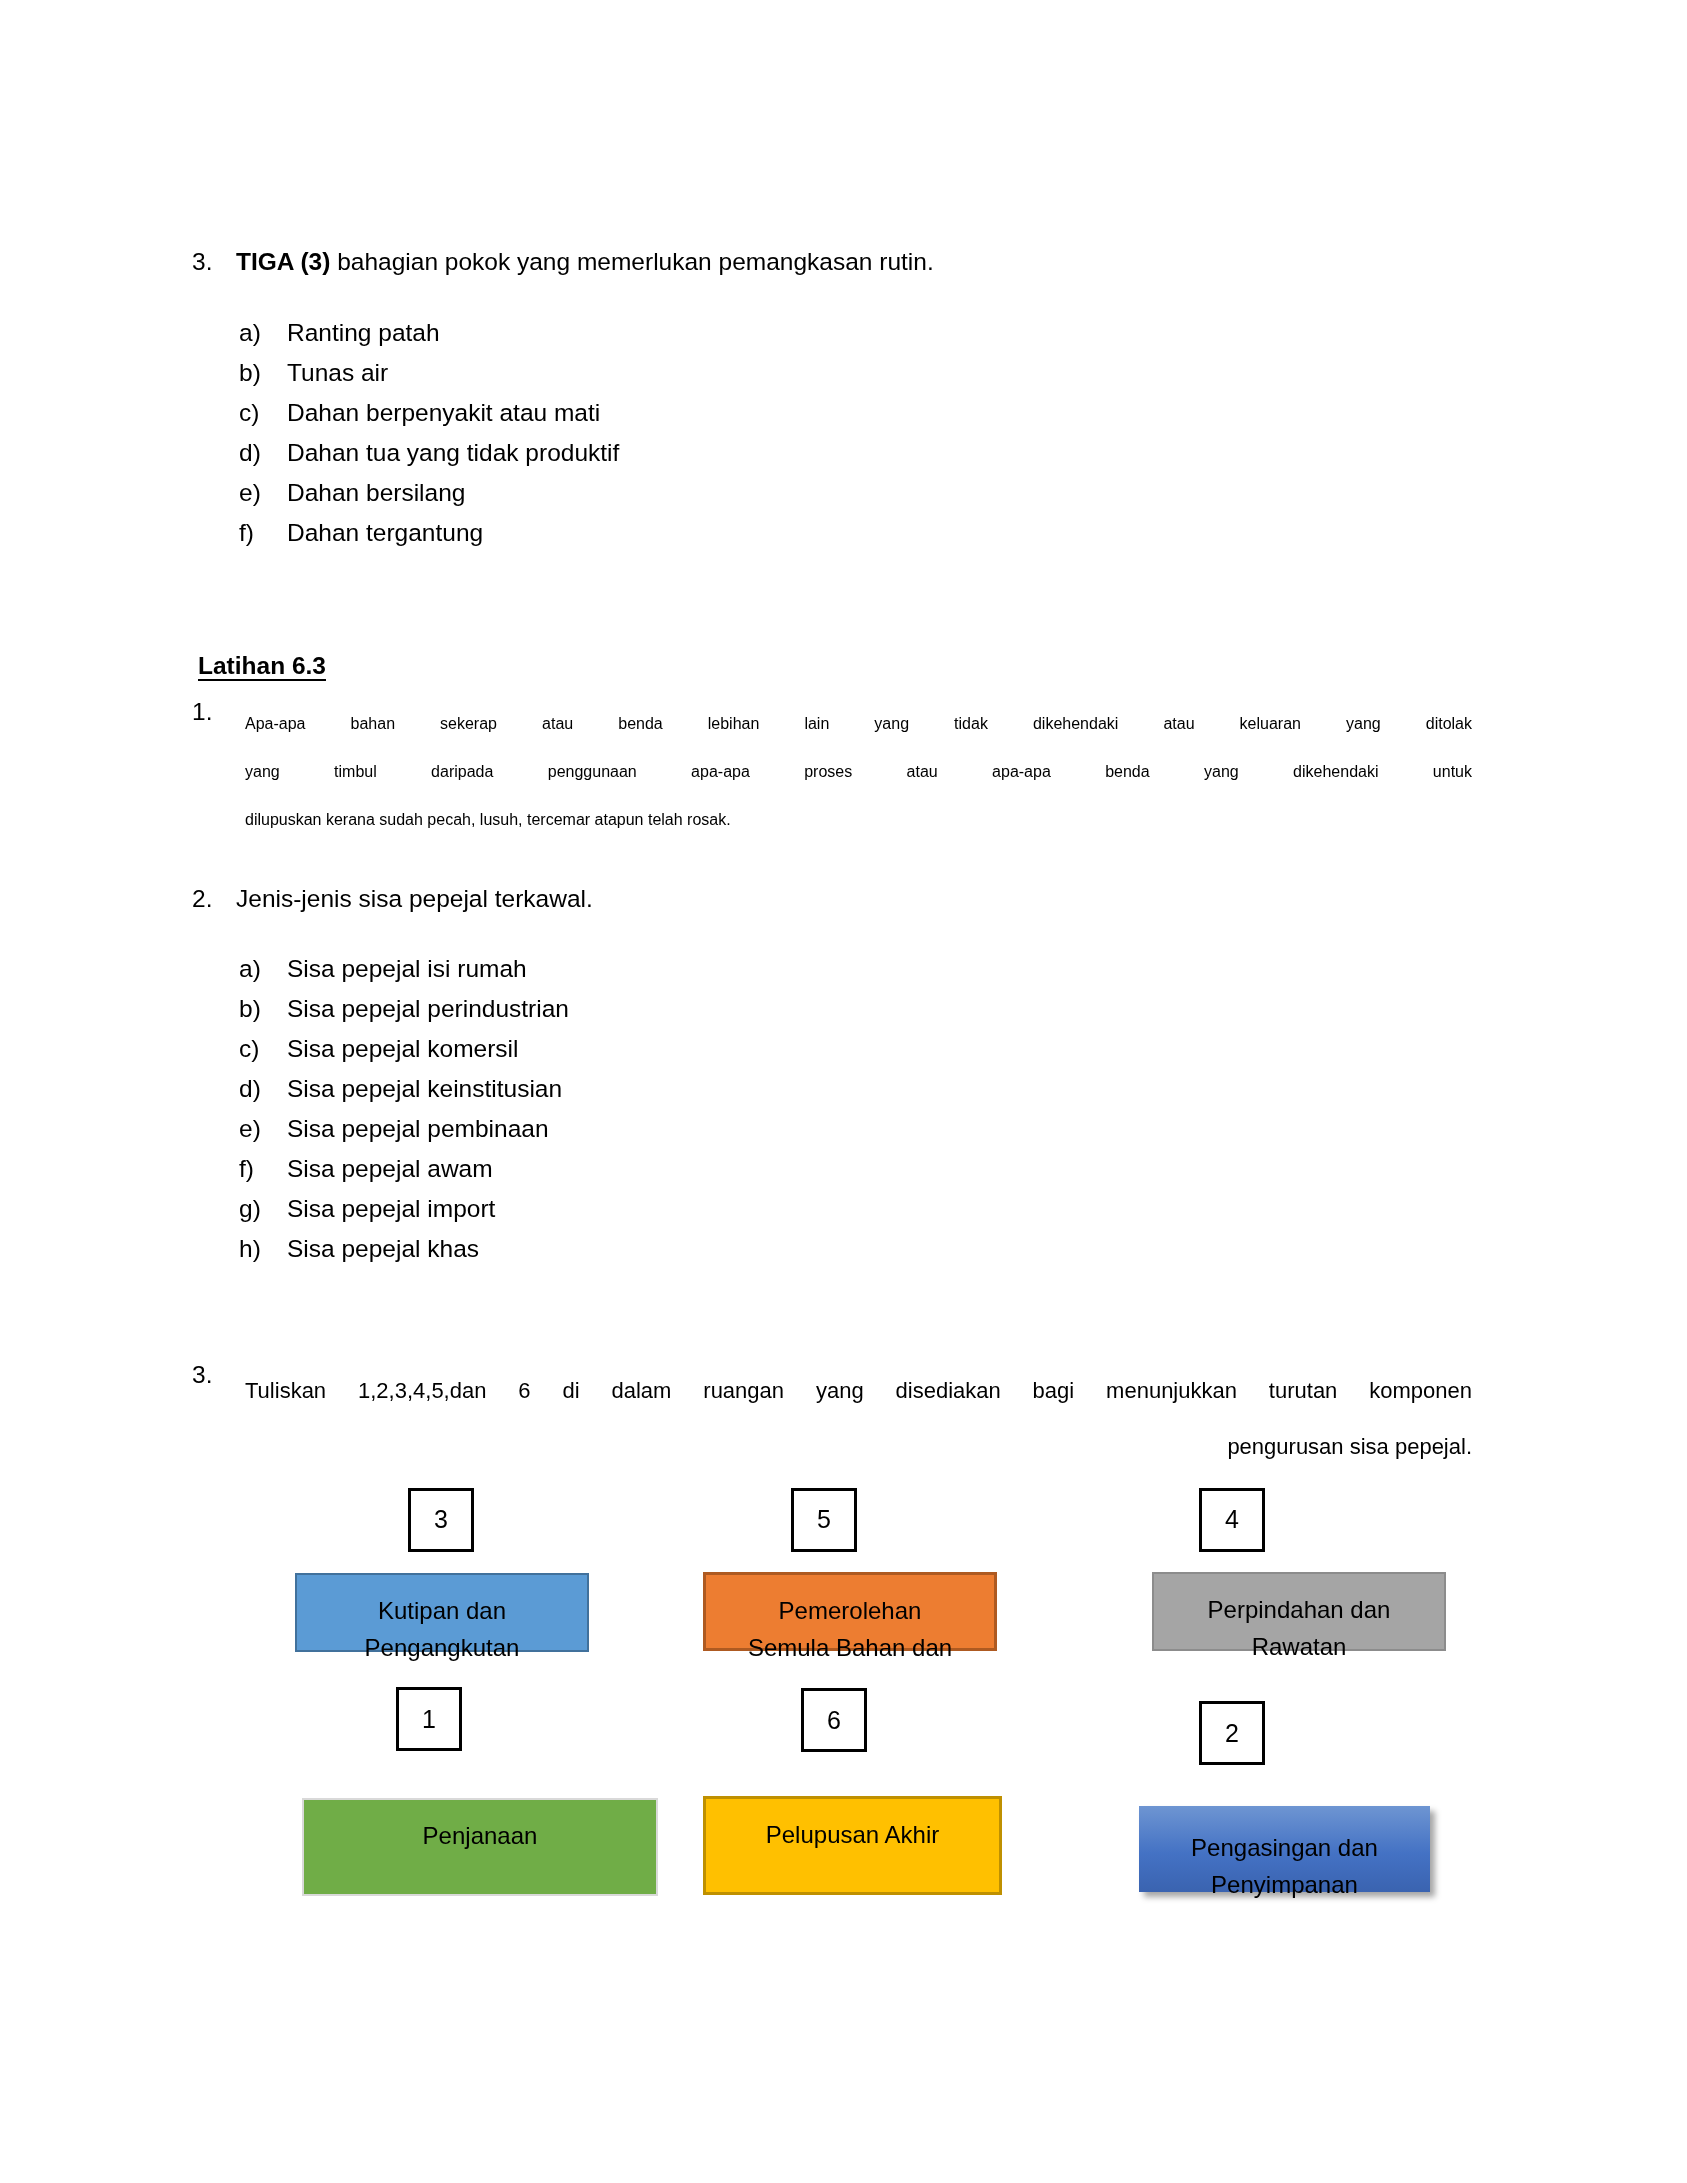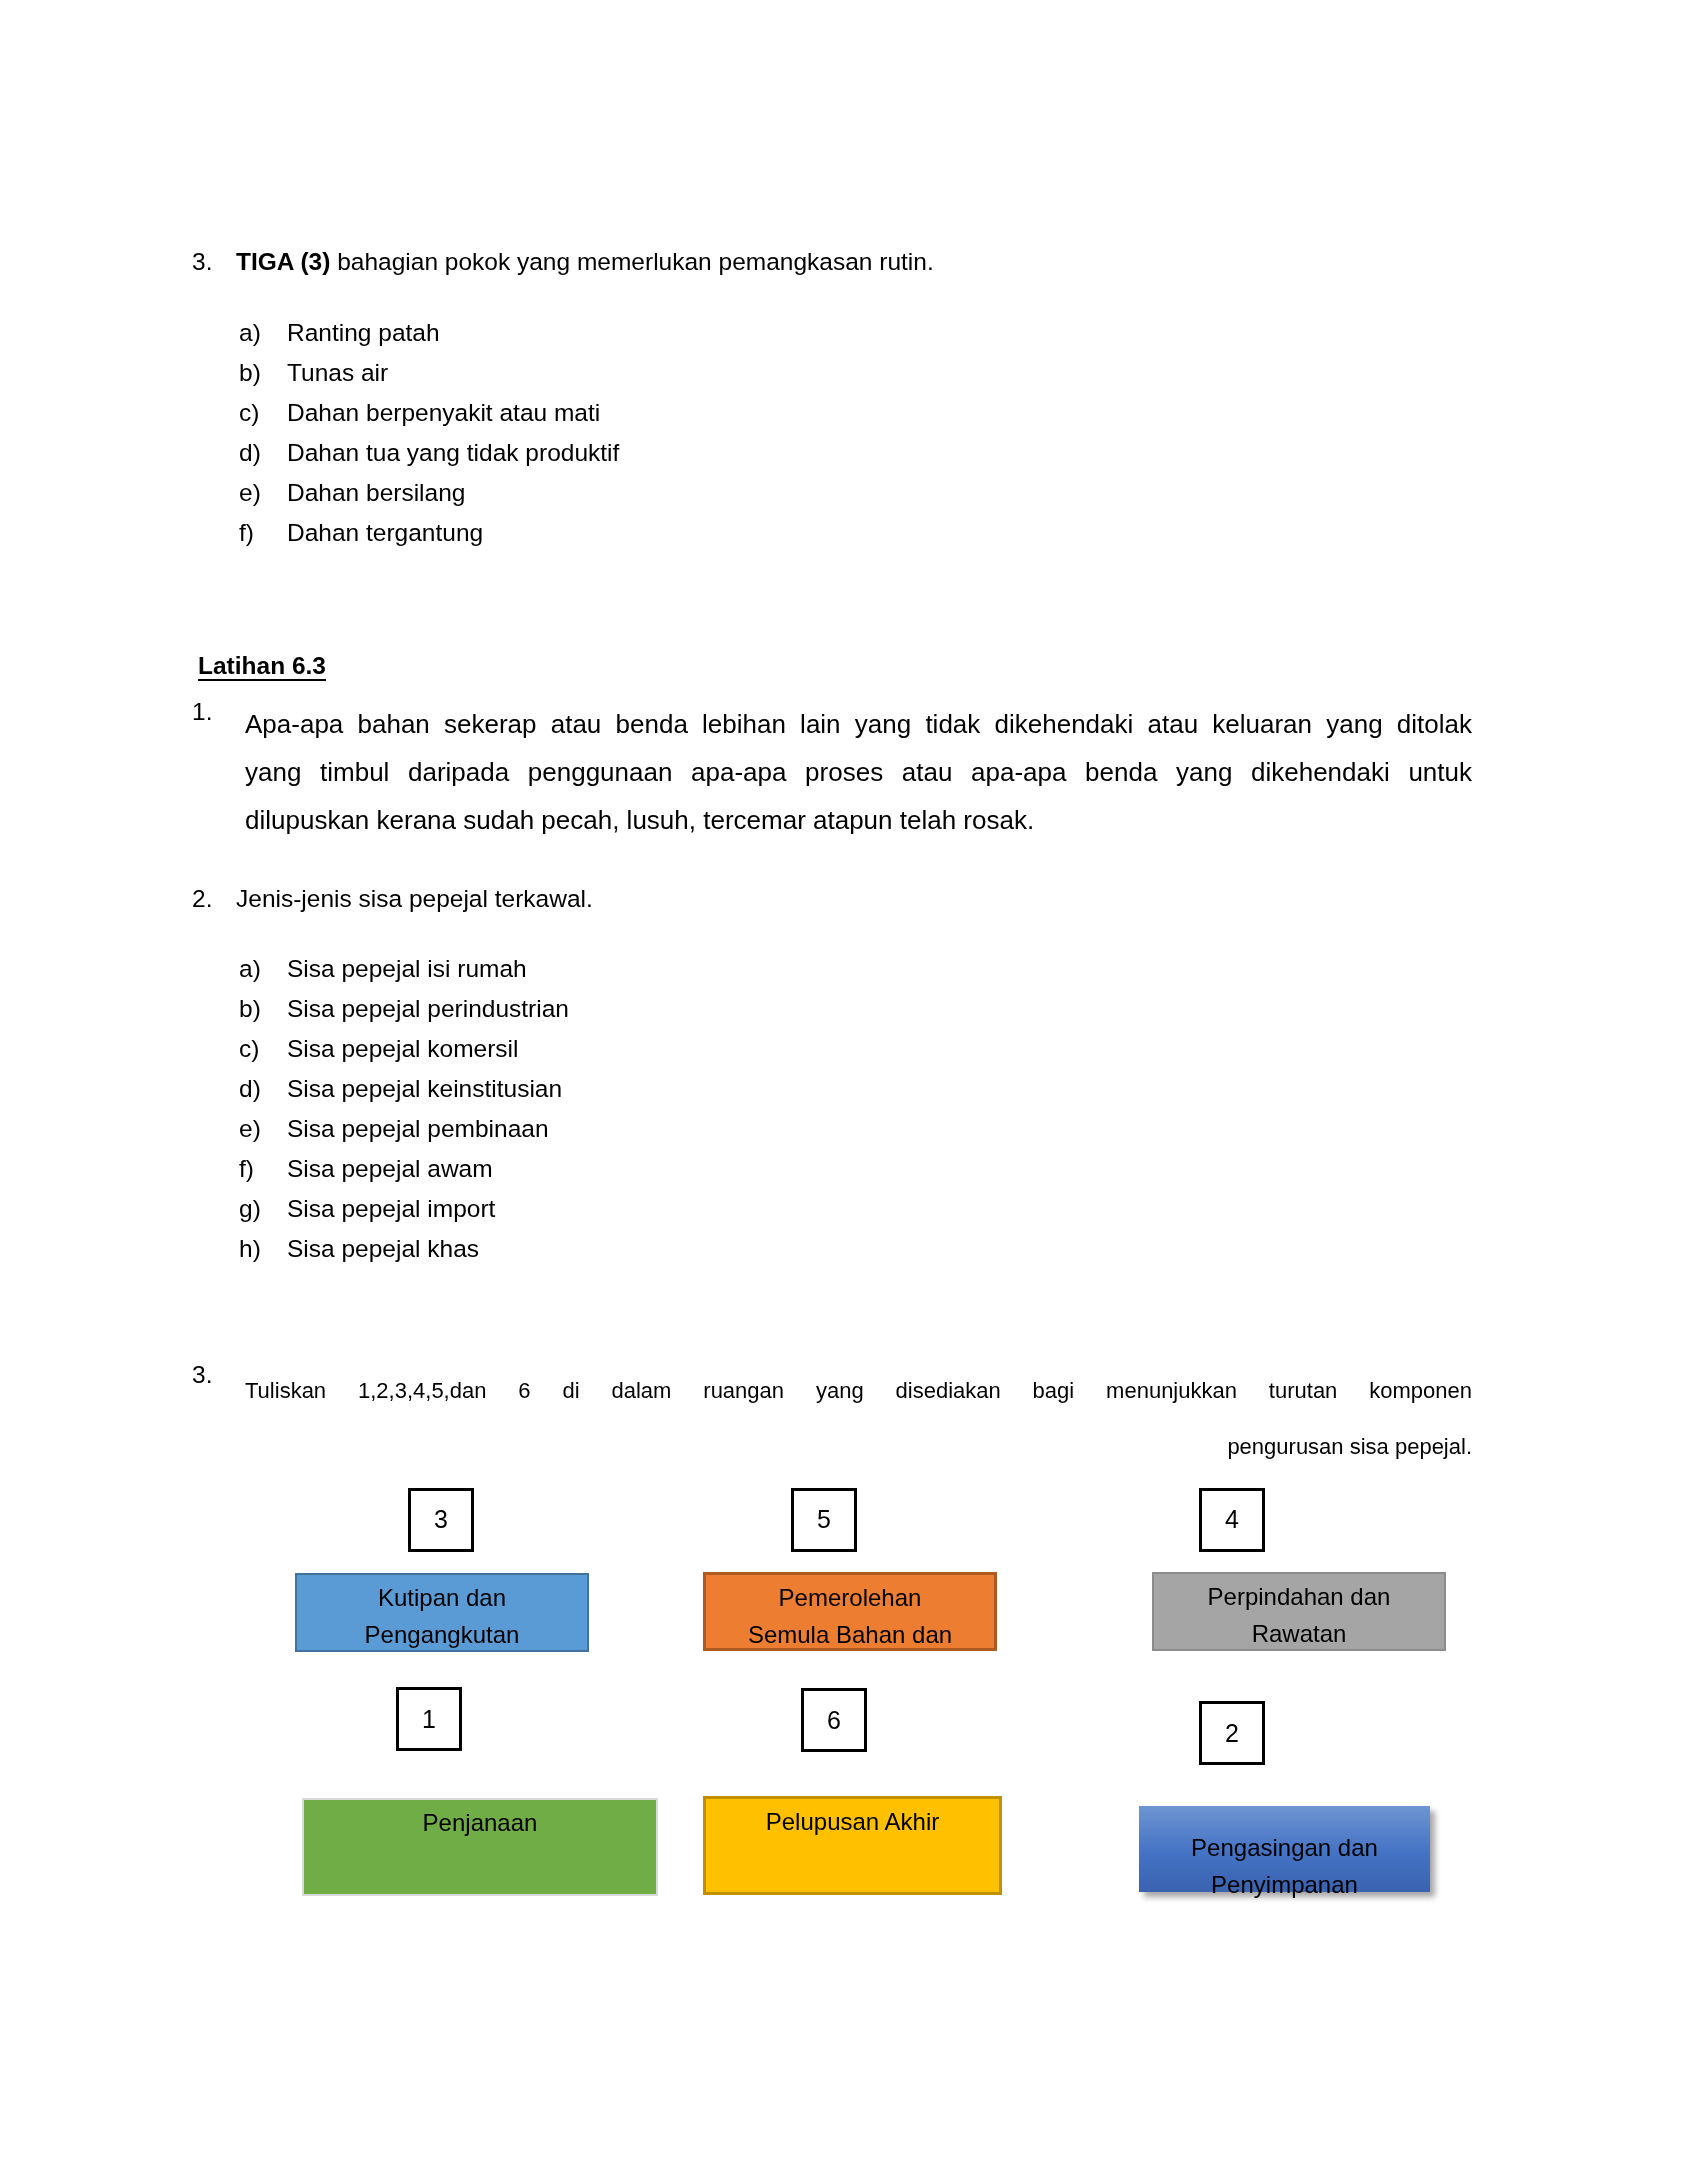--- a/index.html
+++ b/index.html
@@ -88,21 +88,21 @@
     font-size: 25px;
     color: #000000;
   }
   .procbox {
     position: absolute;
     box-sizing: border-box;
     display: flex;
     flex-direction: column;
     align-items: center;
     justify-content: flex-start;
-    padding-top: 4px;
+    padding-top: 17px;
     font-size: 24px;
     color: #000000;
     text-align: center;
     line-height: 37px;
   }
   .procbox .ln { display: block; white-space: nowrap; }
 </style>
 </head>
 <body>
 
@@ -138,21 +138,21 @@
       <span class="alpha-marker">f)</span>
       <span class="alpha-label">Dahan tergantung</span>
     </div>
   </div>
 
   <div class="heading-underline" style="left:198px; top:652px;">Latihan 6.3</div>
 
   <div class="num-item" style="left:192px; top:700px;">
     <span class="num-marker">1.</span>
   </div>
-  <div style="position:absolute; left:245px; top:700px; width:1227px; font-size:26px; line-height:48px;">
+  <div style="position:absolute; left:245px; top:700px; width:1227px; font-size:16px; line-height:48px;">
     <div style="text-align:justify; text-align-last:justify;">Apa-apa bahan sekerap atau benda lebihan lain yang tidak dikehendaki atau keluaran yang ditolak</div>
     <div style="text-align:justify; text-align-last:justify;">yang timbul daripada penggunaan apa-apa proses atau apa-apa benda yang dikehendaki untuk</div>
     <div style="text-align:left;">dilupuskan kerana sudah pecah, lusuh, tercemar atapun telah rosak.</div>
   </div>
 
   <div class="num-item" style="left:192px; top:887px;">
     <span class="num-marker">2.</span>
     <span class="num-body">Jenis-jenis sisa pepejal terkawal.</span>
   </div>
 

